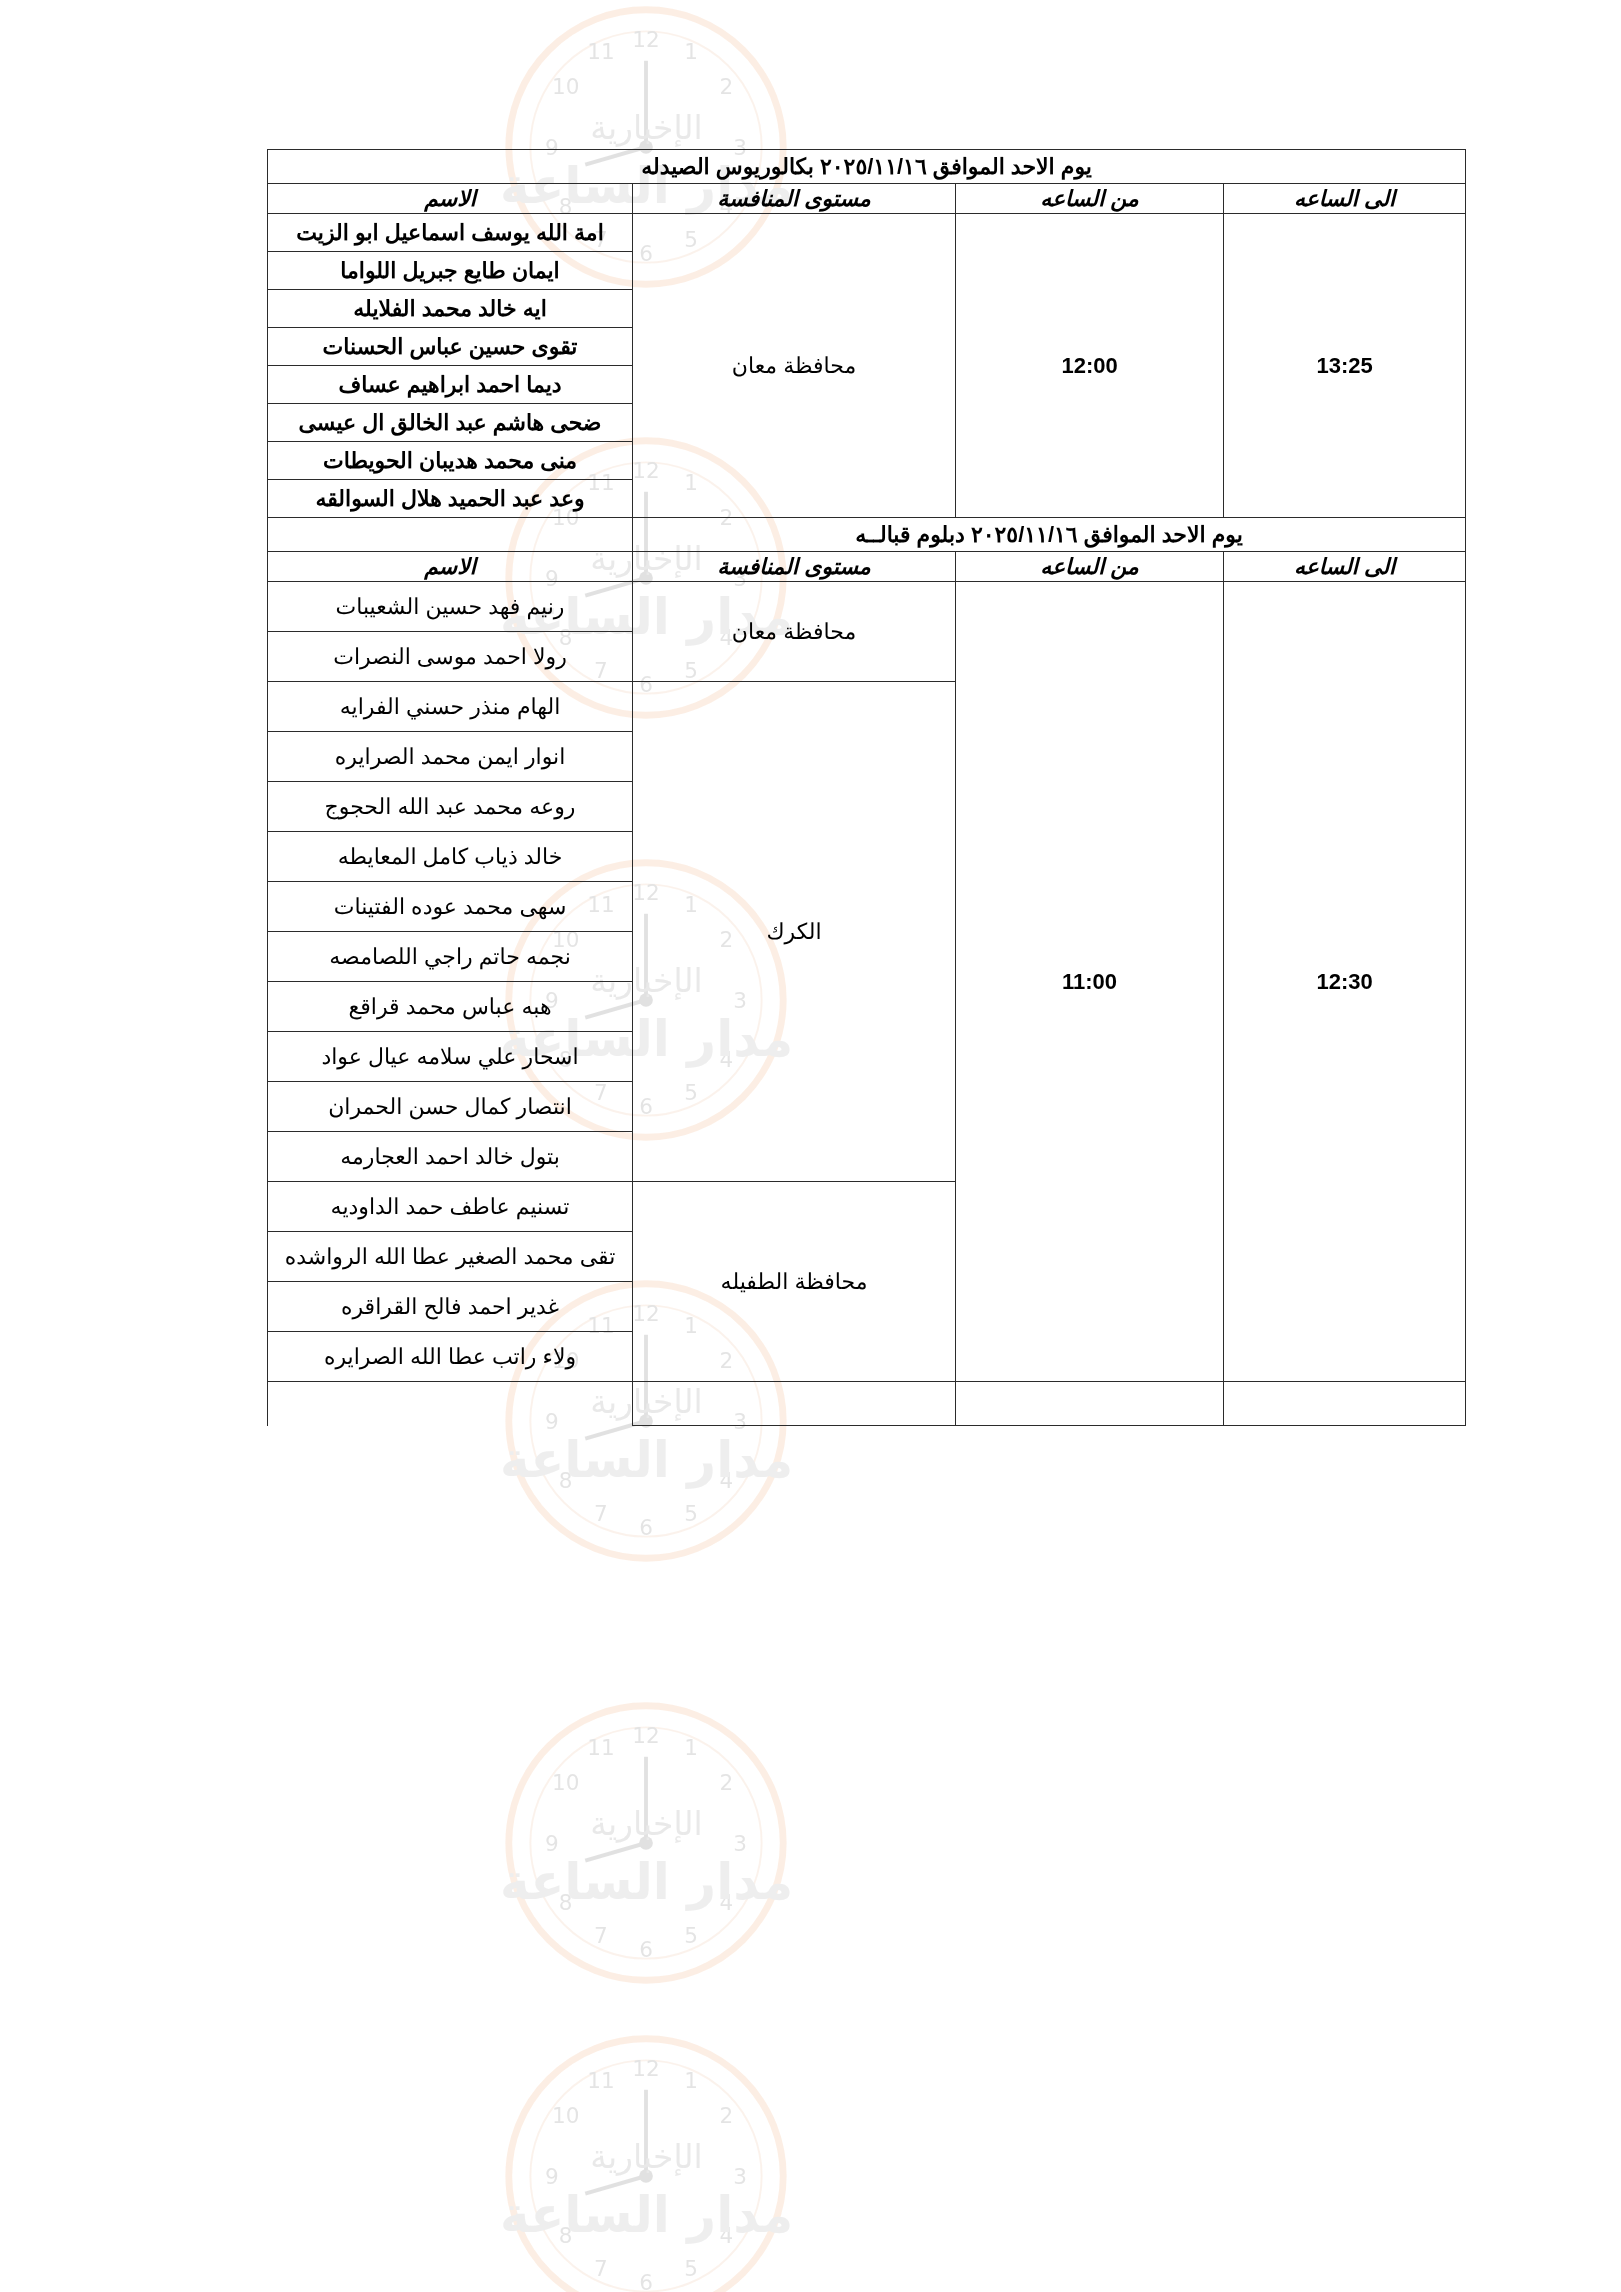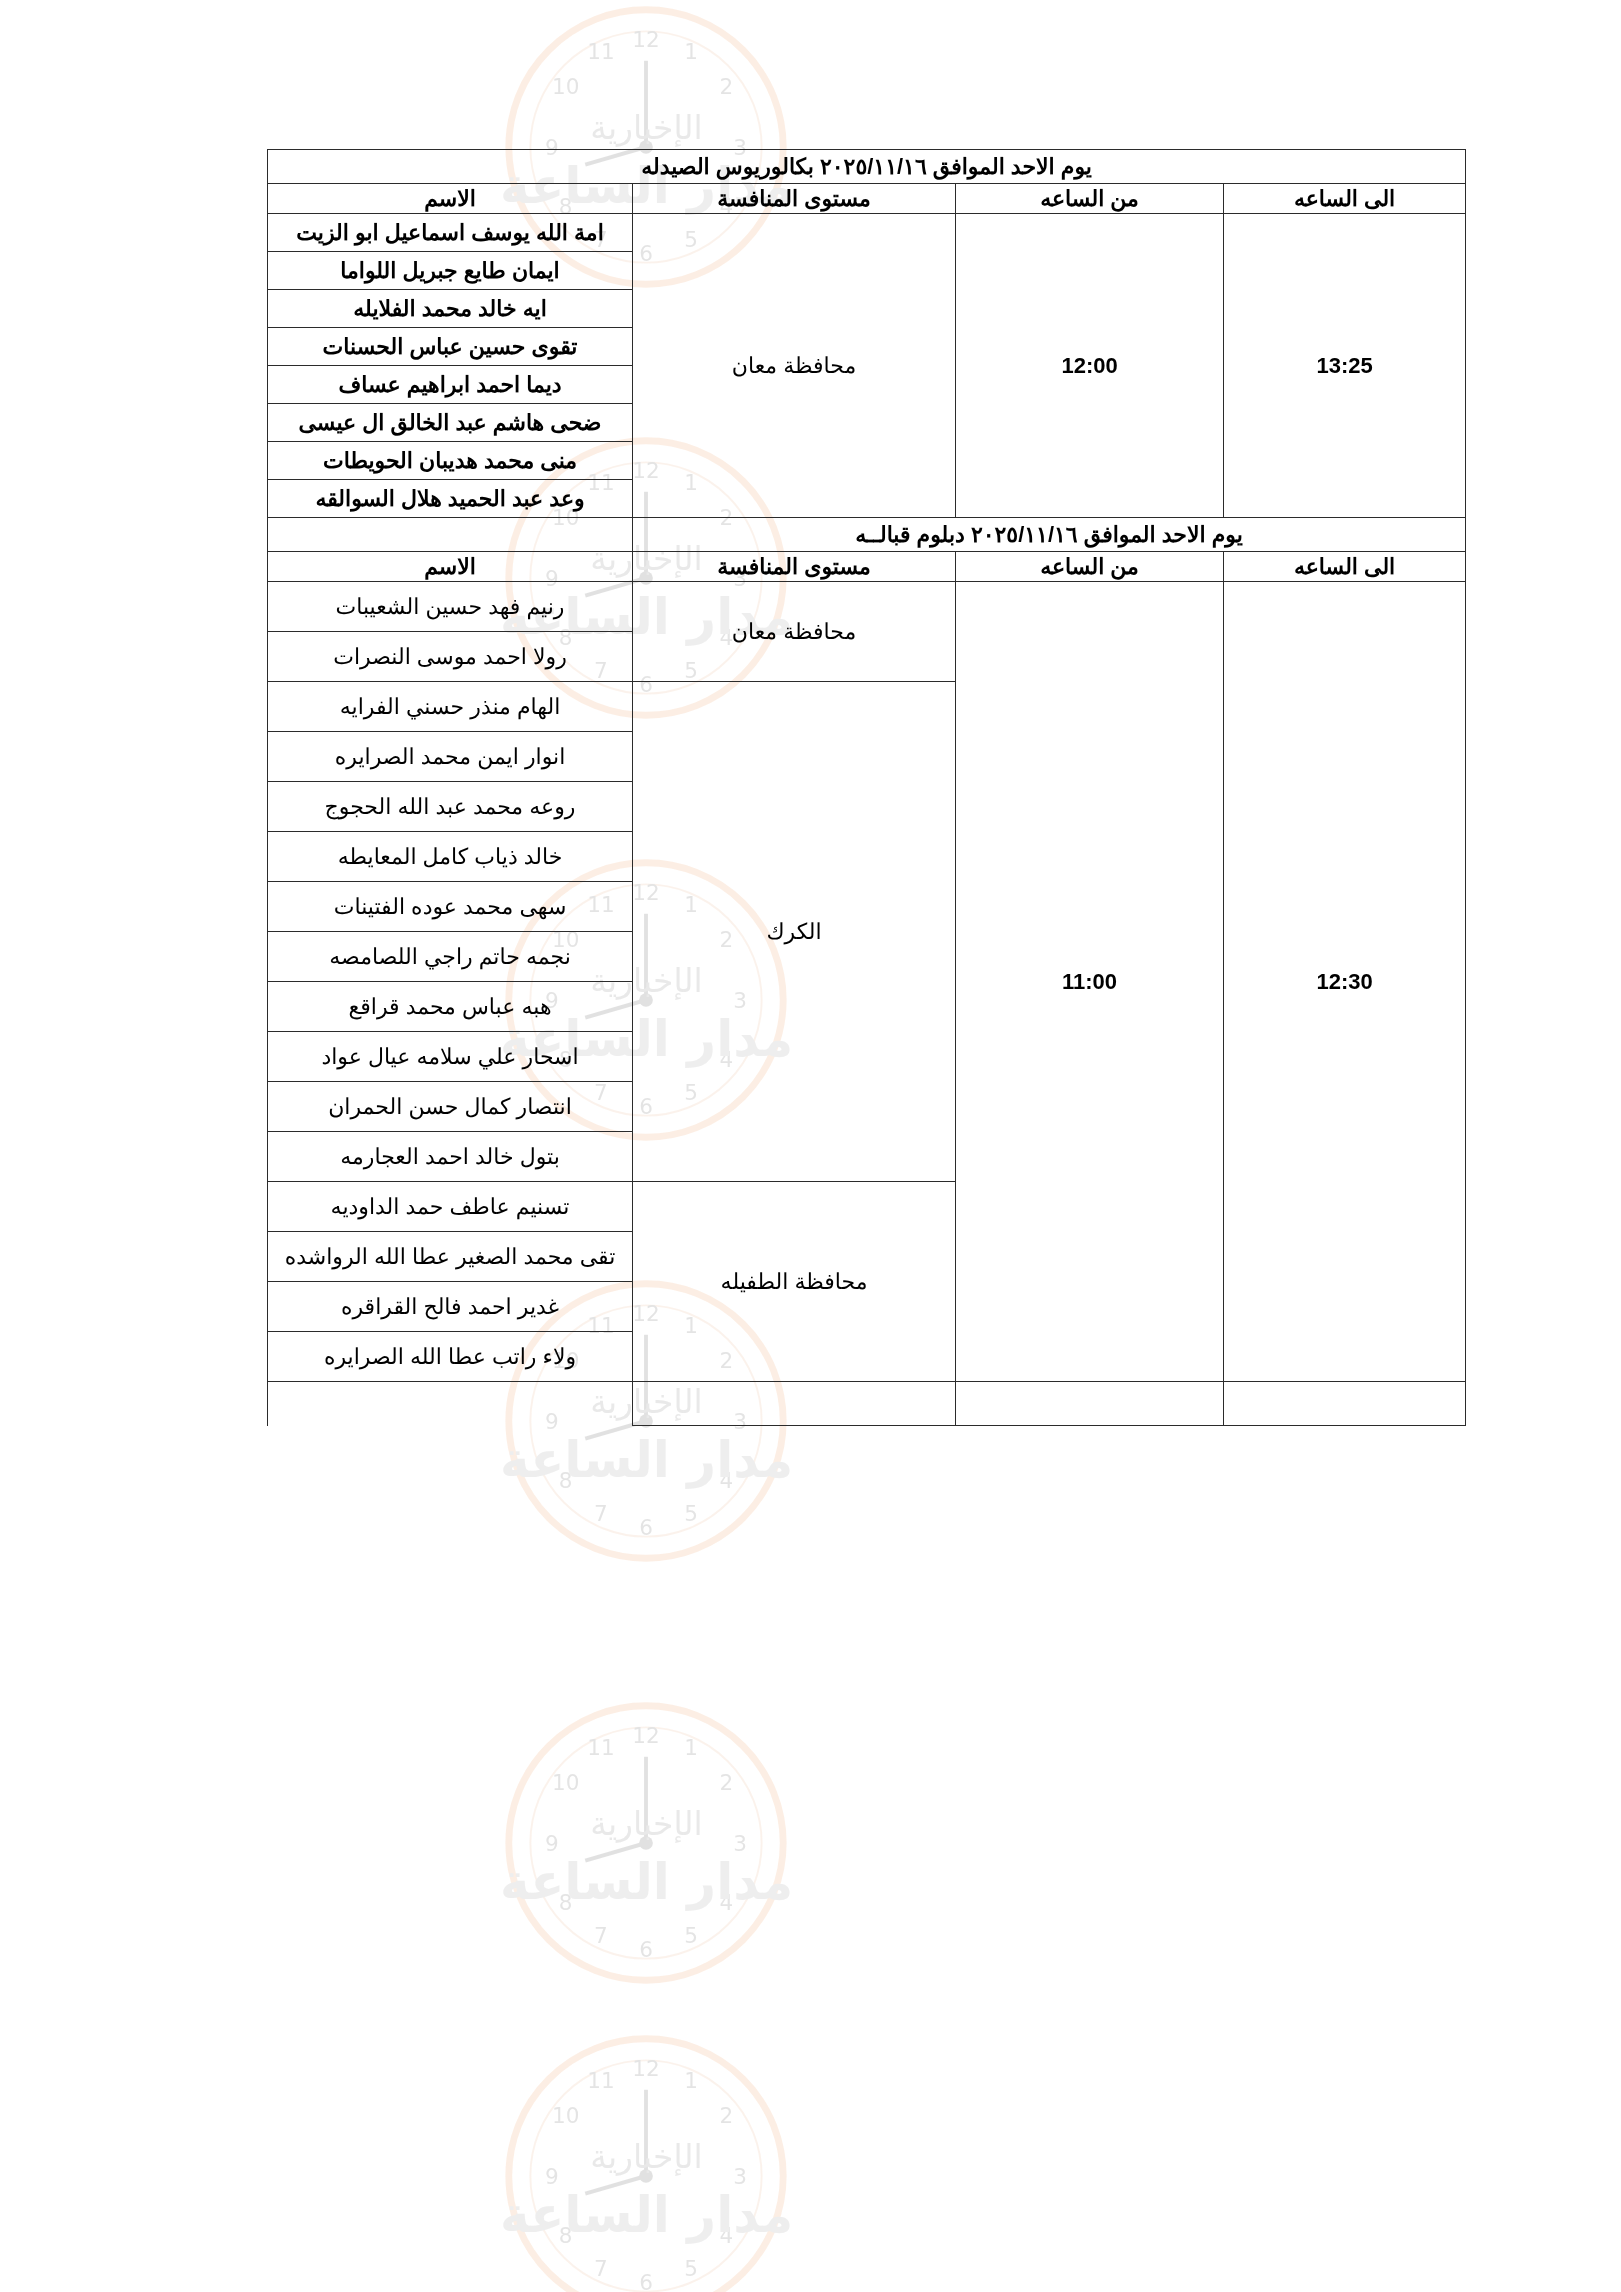--- a/index.html
+++ b/index.html
@@ -91,20 +91,21 @@
   }
   .banner-empty {
     background: #ffffff;
     border-left: 1px solid #2b2b2b;
   }
   .hdr {
     background: #ffff00;
     font-weight: bold;
     font-size: 18.6px;
     height: 29px;
+    font-style: italic;
   }
   .name-cell {
     height: 37px;
     font-weight: bold;
     font-size: 19.6px;
     padding-right: 3.9px;
   }
   .name-cell-lg {
     height: 49px;
     font-weight: normal;

